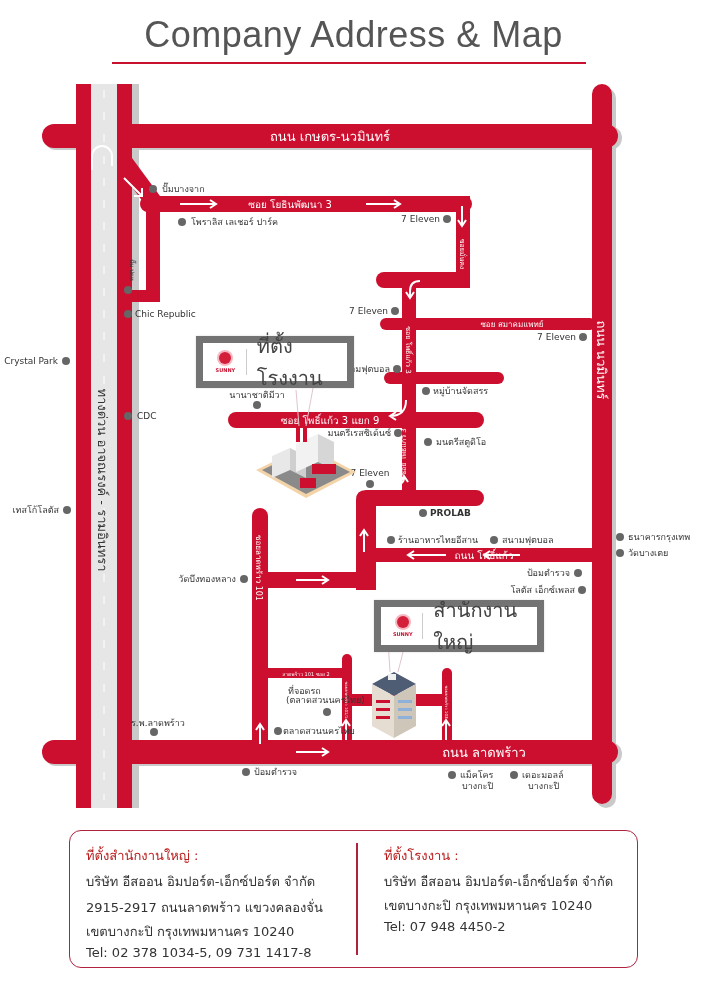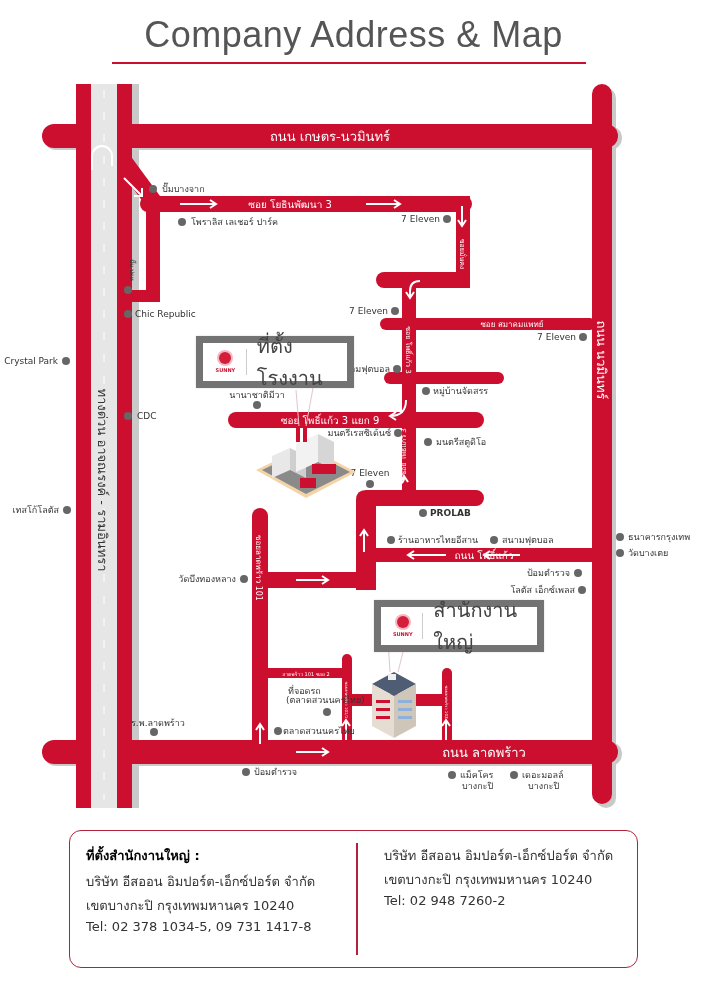--- a/index.html
+++ b/index.html
@@ -14,21 +14,21 @@
   .ptxt { fill:#333; font-family:"DejaVu Sans", sans-serif; font-size:9px; }
   .arrow { stroke:#fff; stroke-width:2; fill:none; }
   .callout { position:absolute; background:#fff; border:7px solid #737373; box-shadow:0 0 2px rgba(0,0,0,0.15); display:flex; align-items:center; }
   .callout .logo { width:28px; display:flex; flex-direction:column; align-items:center; margin:0 8px 0 10px; }
   .callout .sun { width:12px; height:12px; border-radius:50%; background:#d31f3a; box-shadow:0 0 0 2px #f5b8c2; }
   .callout .brand { font-size:5px; color:#c8102e; margin-top:3px; font-weight:bold; }
   .callout .sep { width:1px; height:26px; background:#ccc; margin-right:10px; }
   .callout .ctext { font-size:20px; color:#444; font-family:"DejaVu Sans", sans-serif; }
   .info { position:absolute; left:69px; top:830px; width:567px; height:136px; border:1.5px solid #b0233f; border-radius:12px; background:#fff; }
   .info .col { position:absolute; top:12px; font-size:13px; color:#333; line-height:26px; }
-  .info .col .h { font-weight:bold; color:#000000; }
+  .info .col .h { font-weight:normal; color:#b91c1c; }
   .info .div { position:absolute; left:286px; top:12px; width:1.5px; height:112px; background:#b0233f; }
 </style>
 </head>
 <body>
 
 <div class="title">Company Address &amp; Map</div>
 <div class="title-rule"></div>
 
 <svg class="map" width="707" height="830" viewBox="0 0 707 830">
 
@@ -230,22 +230,24 @@
     <div class="brand">SUNNY</div>
   </div>
   <div class="sep"></div>
   <div class="ctext">สำนักงานใหญ่</div>
 </div>
 
 <div class="info">
   <div class="col" style="left:16px;">
     <div class="h">ที่ตั้งสำนักงานใหญ่ :</div>
     <div>บริษัท อีสออน อิมปอร์ต-เอ็กซ์ปอร์ต จำกัด</div>
+    <div>2915-2917 ถนนลาดพร้าว แขวงคลองจั่น</div>
     <div style="line-height:22px">เขตบางกะปิ กรุงเทพมหานคร 10240</div>
     <div style="line-height:20px">Tel: 02 378 1034-5, 09 731 1417-8</div>
   </div>
   <div class="div"></div>
   <div class="col" style="left:314px;">
+    <div class="h">ที่ตั้งโรงงาน :</div>
     <div>บริษัท อีสออน อิมปอร์ต-เอ็กซ์ปอร์ต จำกัด</div>
     <div style="line-height:22px">เขตบางกะปิ กรุงเทพมหานคร 10240</div>
-    <div style="line-height:20px">Tel: 02 948 7260-2</div>
+    <div style="line-height:20px">Tel: 07 948 4450-2</div>
   </div>
 </div>
 
 </body></html>

